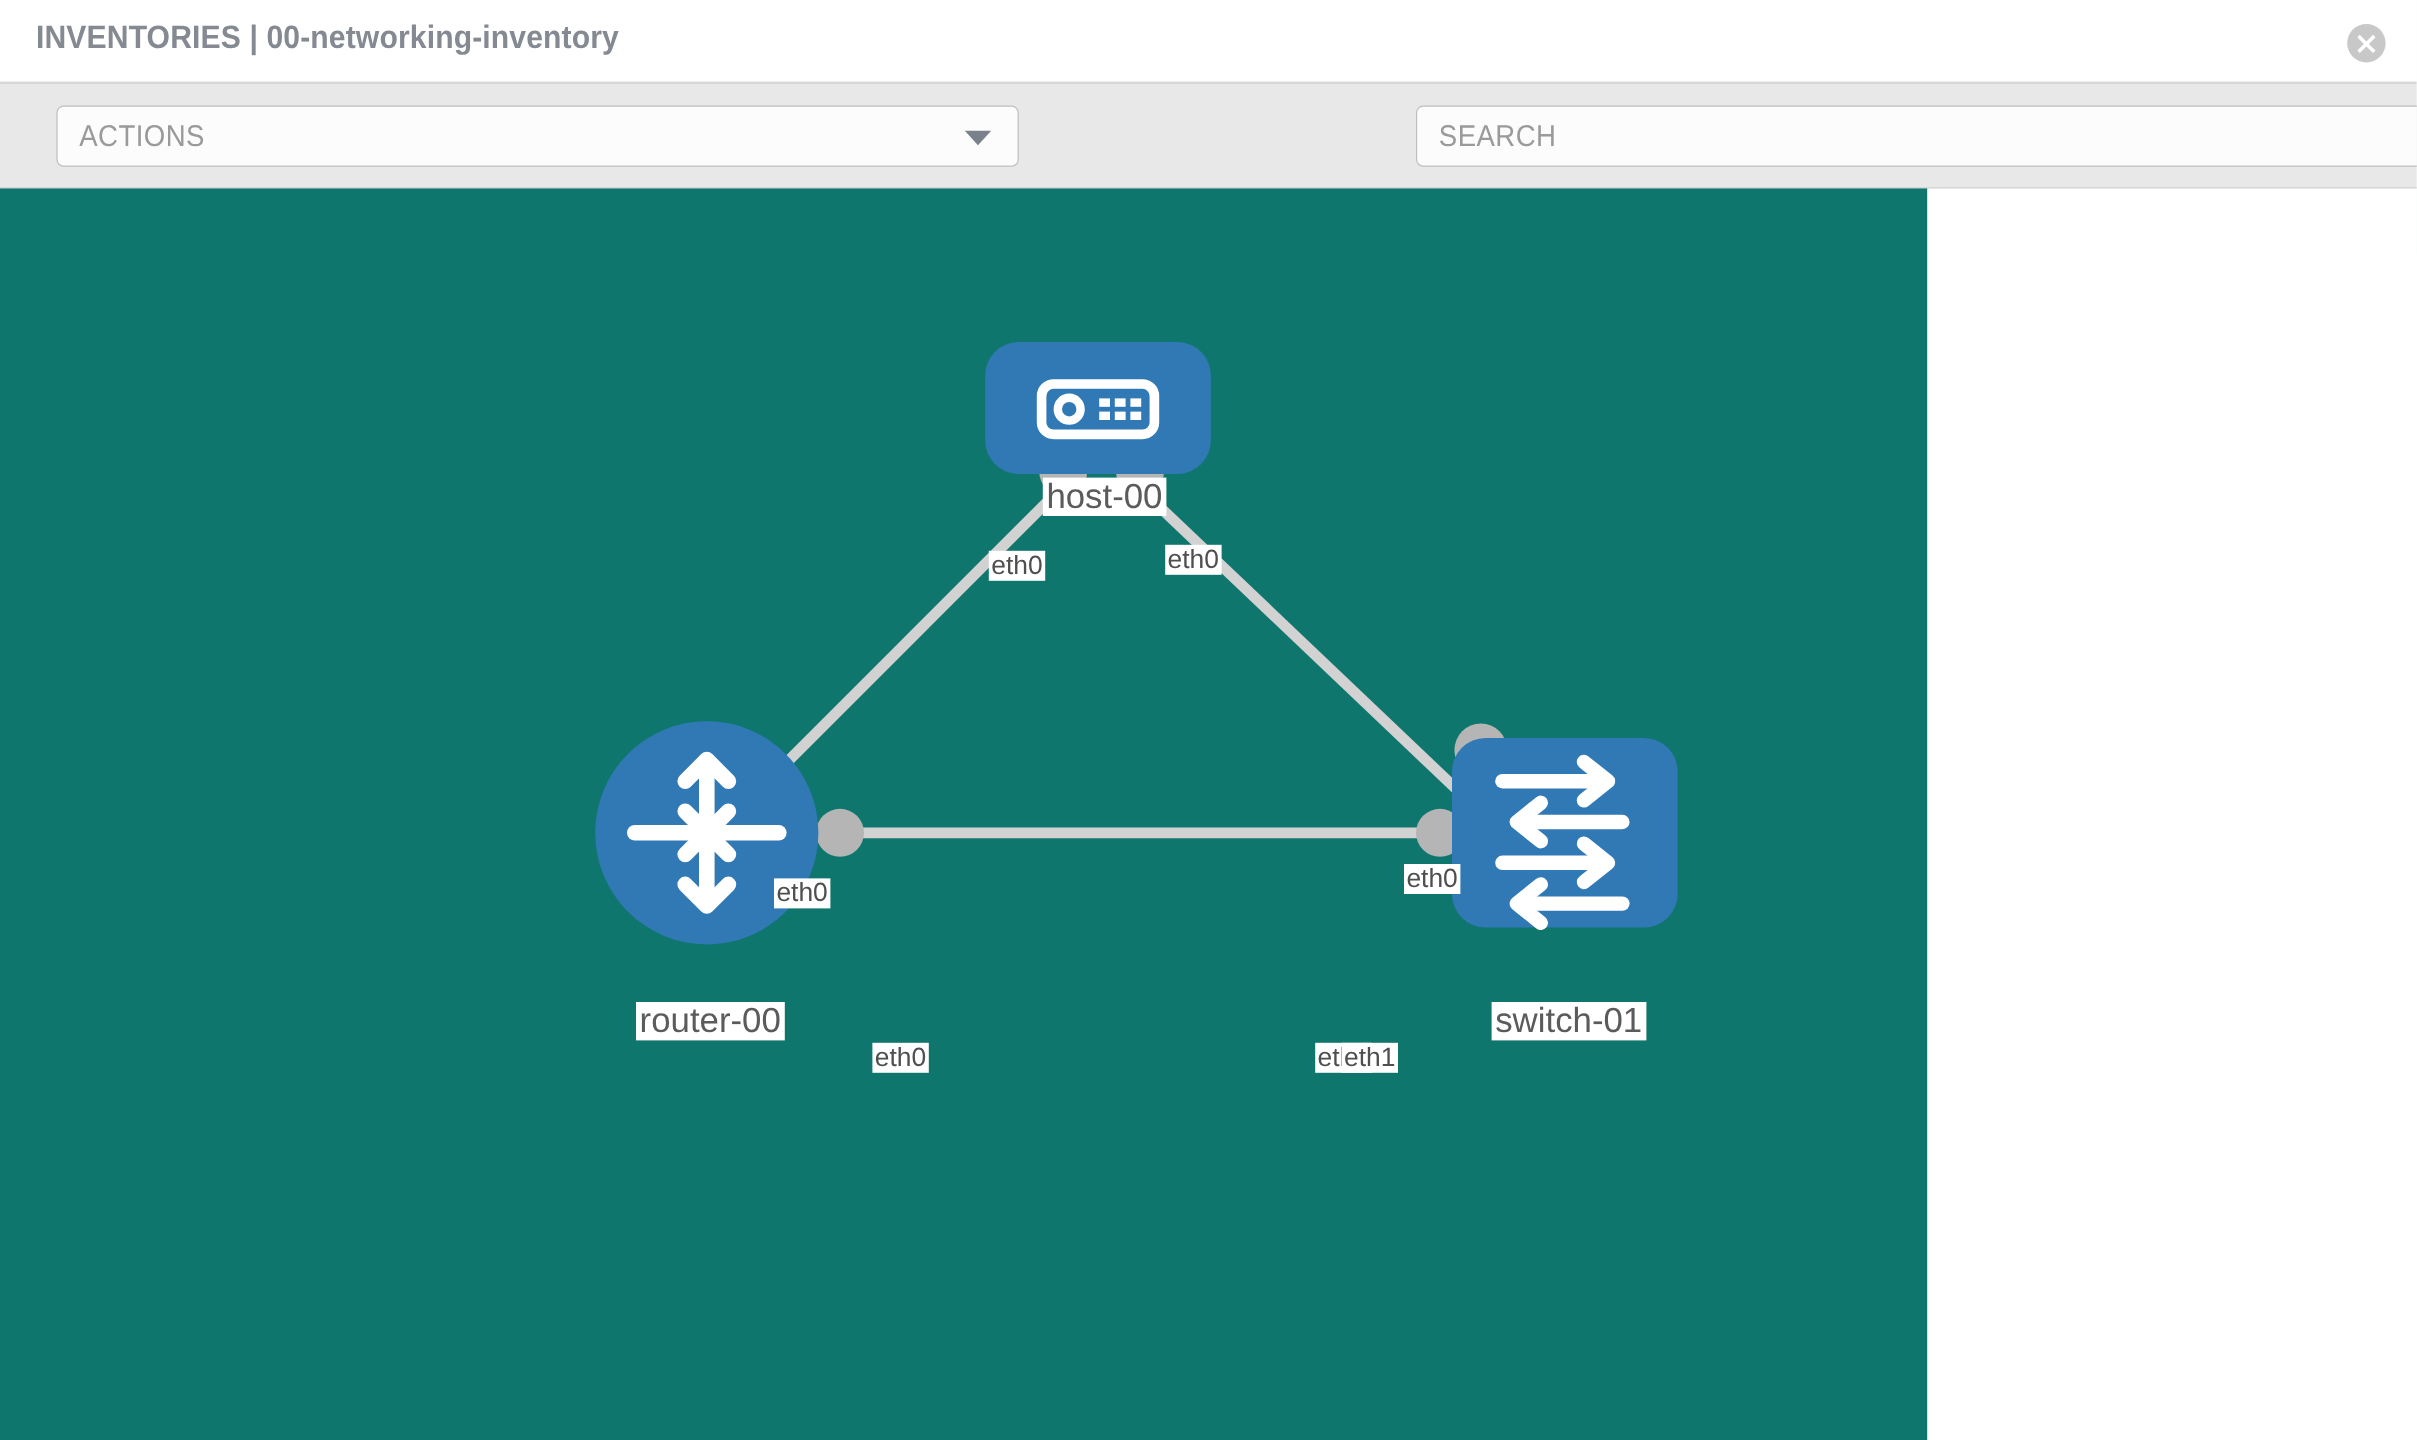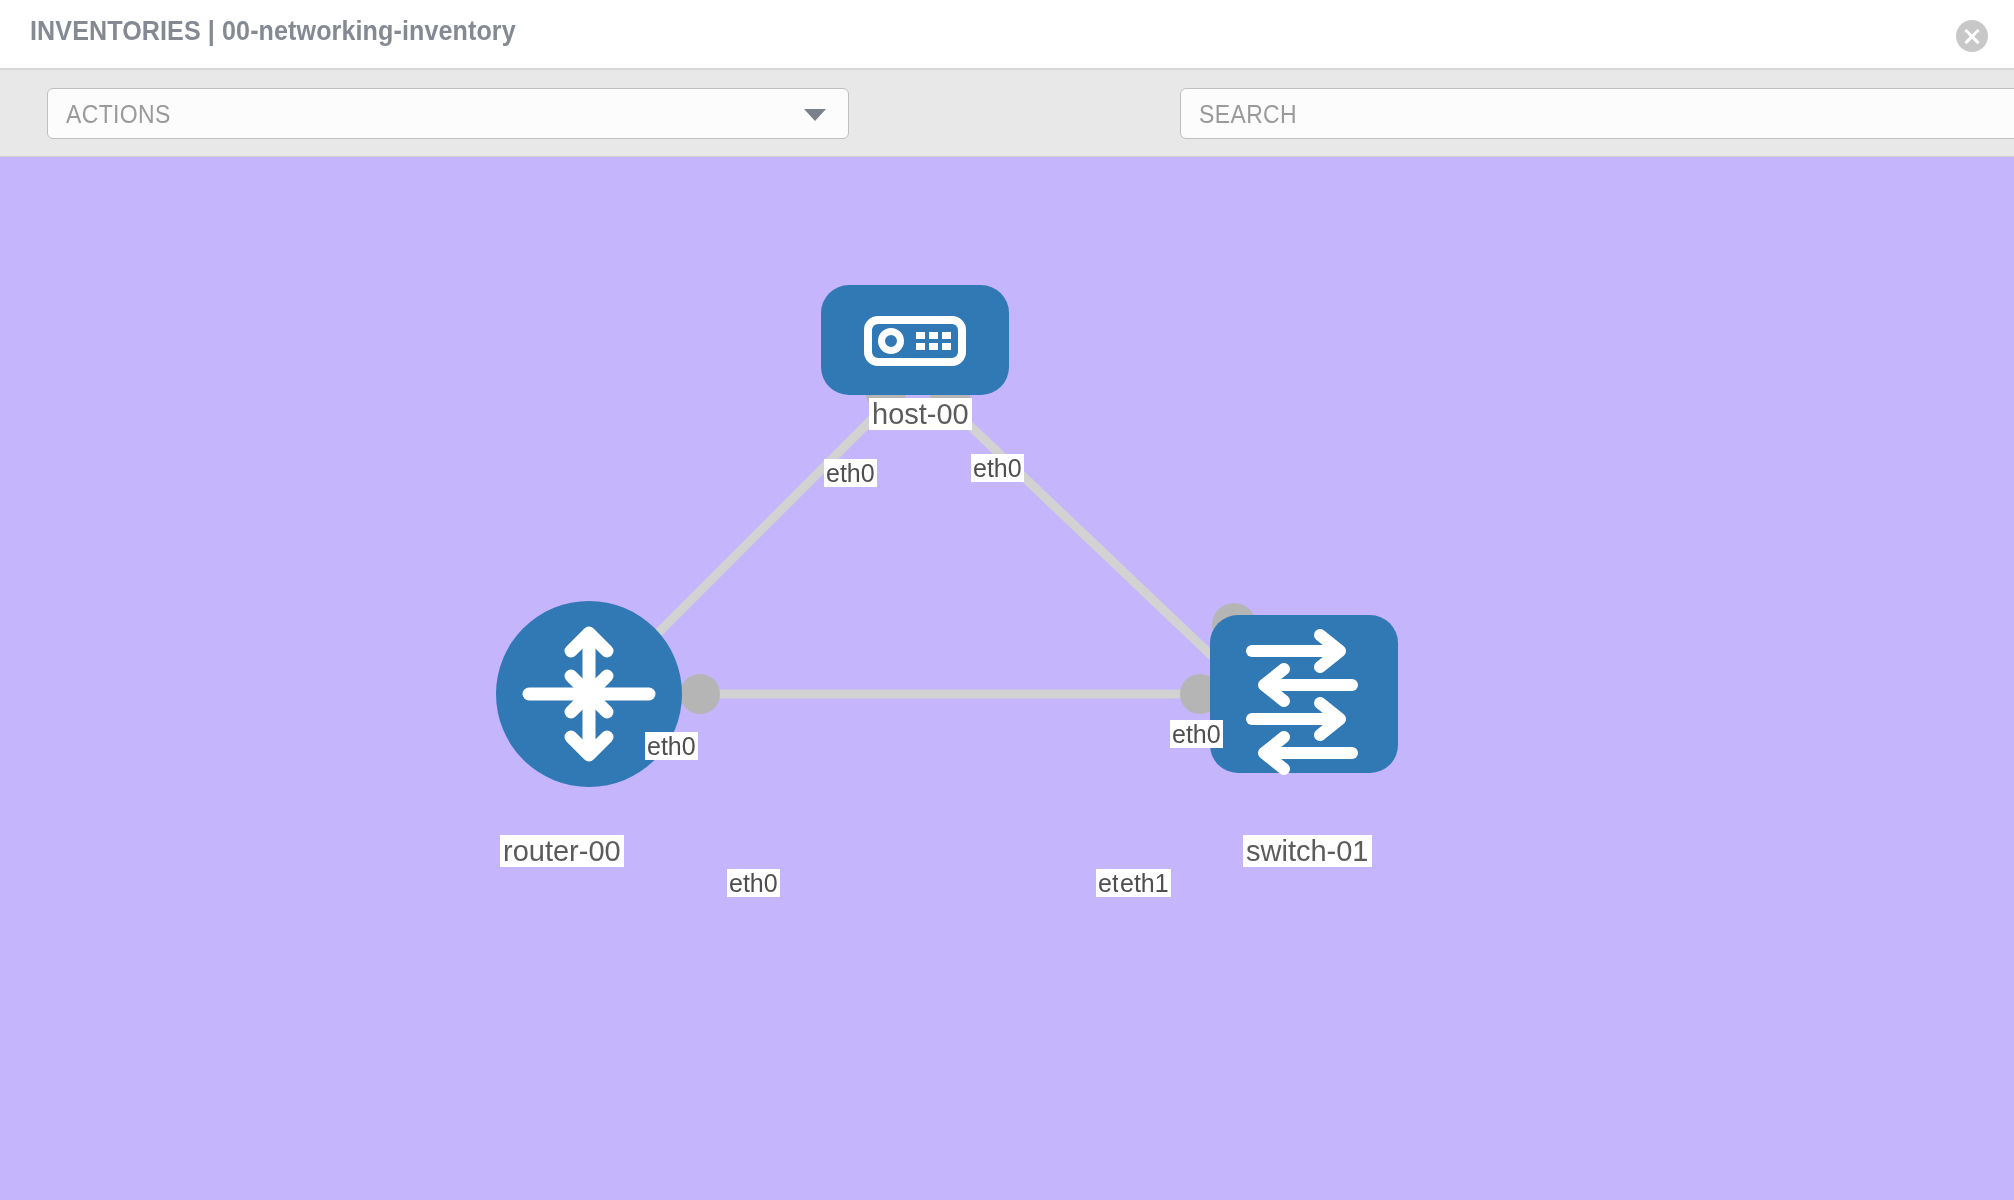--- a/index.html
+++ b/index.html
@@ -132,23 +132,23 @@
     color: #9a9a9a;
     letter-spacing: 0.4px;
     transform: scaleX(0.92);
     transform-origin: left center;
   }
 
   
   .canvas {
     position: absolute;
     left: 0; top: 157px;
-    width: 2014px;
+    width: 1606px;
     height: 1043px;
-    background: #c4b5fd;
+    background: #0f766e;
     overflow: hidden;
   }
   .canvas-svg {
     position: absolute;
     left: 0; top: 0;
     width: 2014px;
     height: 1043px;
   }
 
   
@@ -156,21 +156,21 @@
     position: absolute;
     font-size: 29px;
     color: #5b5b5b;
     background: #ffffff;
     white-space: nowrap;
     padding: 0 3px;
     line-height: 1.12;
   }
   .iface-label {
     position: absolute;
-    font-size: 25px;
+    font-size: 22px;
     color: #4f4f4f;
     background: #ffffff;
     white-space: nowrap;
     padding: 0 2px;
     line-height: 1.12;
     text-align: right;
   }
 </style>
 </head>
 <body>
@@ -288,21 +288,21 @@
           <line x1="1252" y1="562" x2="1338" y2="562"></line>
           <polyline points="1320,546 1340,562 1320,578"></polyline>
 
           <line x1="1352" y1="596" x2="1266" y2="596"></line>
           <polyline points="1284,580 1264,596 1284,612"></polyline>
         </g>
       </g>
     </svg>
 
     <div class="node-label" style="left:869px; top:241px;">host-00</div>
-    <div class="node-label" style="left:500px; top:678px;text-align:center;">router-00</div>
+    <div class="node-label" style="left:530px; top:678px;text-align:center;">router-00</div>
     <div class="node-label" style="left:1243px; top:678px;">switch-01</div>
 
     <div class="iface-label" style="left:824px; top:302px;">eth0</div>
     <div class="iface-label" style="left:971px; top:297px;">eth0</div>
     <div class="iface-label" style="left:645px; top:575px;">eth0</div>
     <div class="iface-label" style="left:1170px; top:563px;">eth0</div>
     <div class="iface-label" style="left:727px; top:712px;">eth0</div>
     <div class="iface-label" style="left:1096px; top:712px;">eth0</div>
     <div class="iface-label" style="left:1118px; top:712px;">eth1</div>
 

